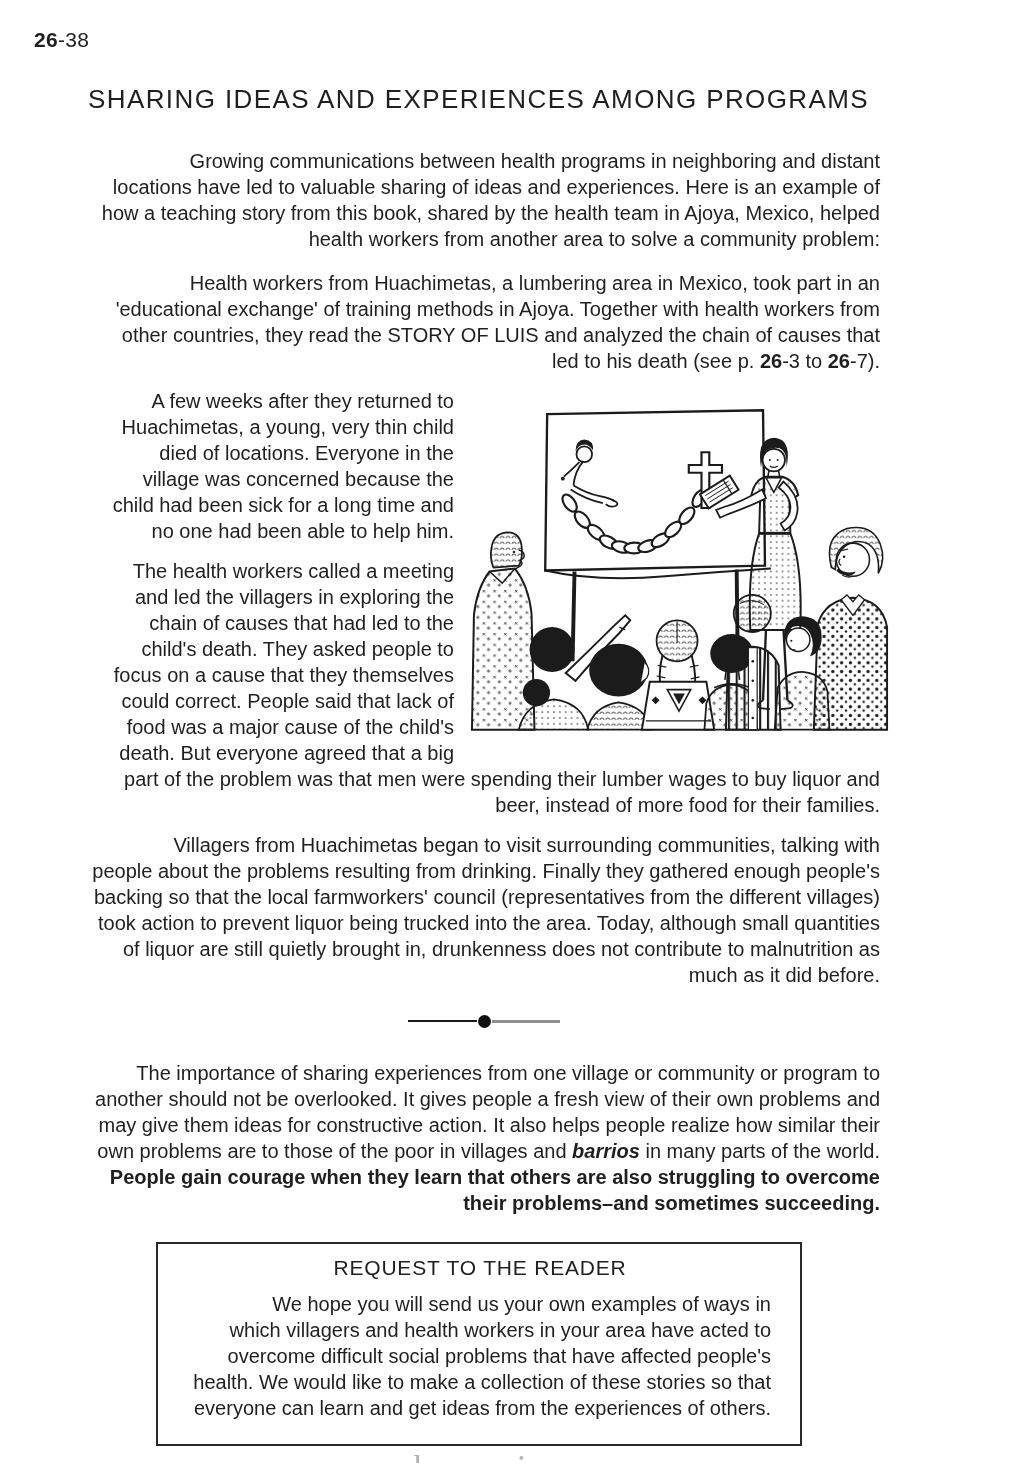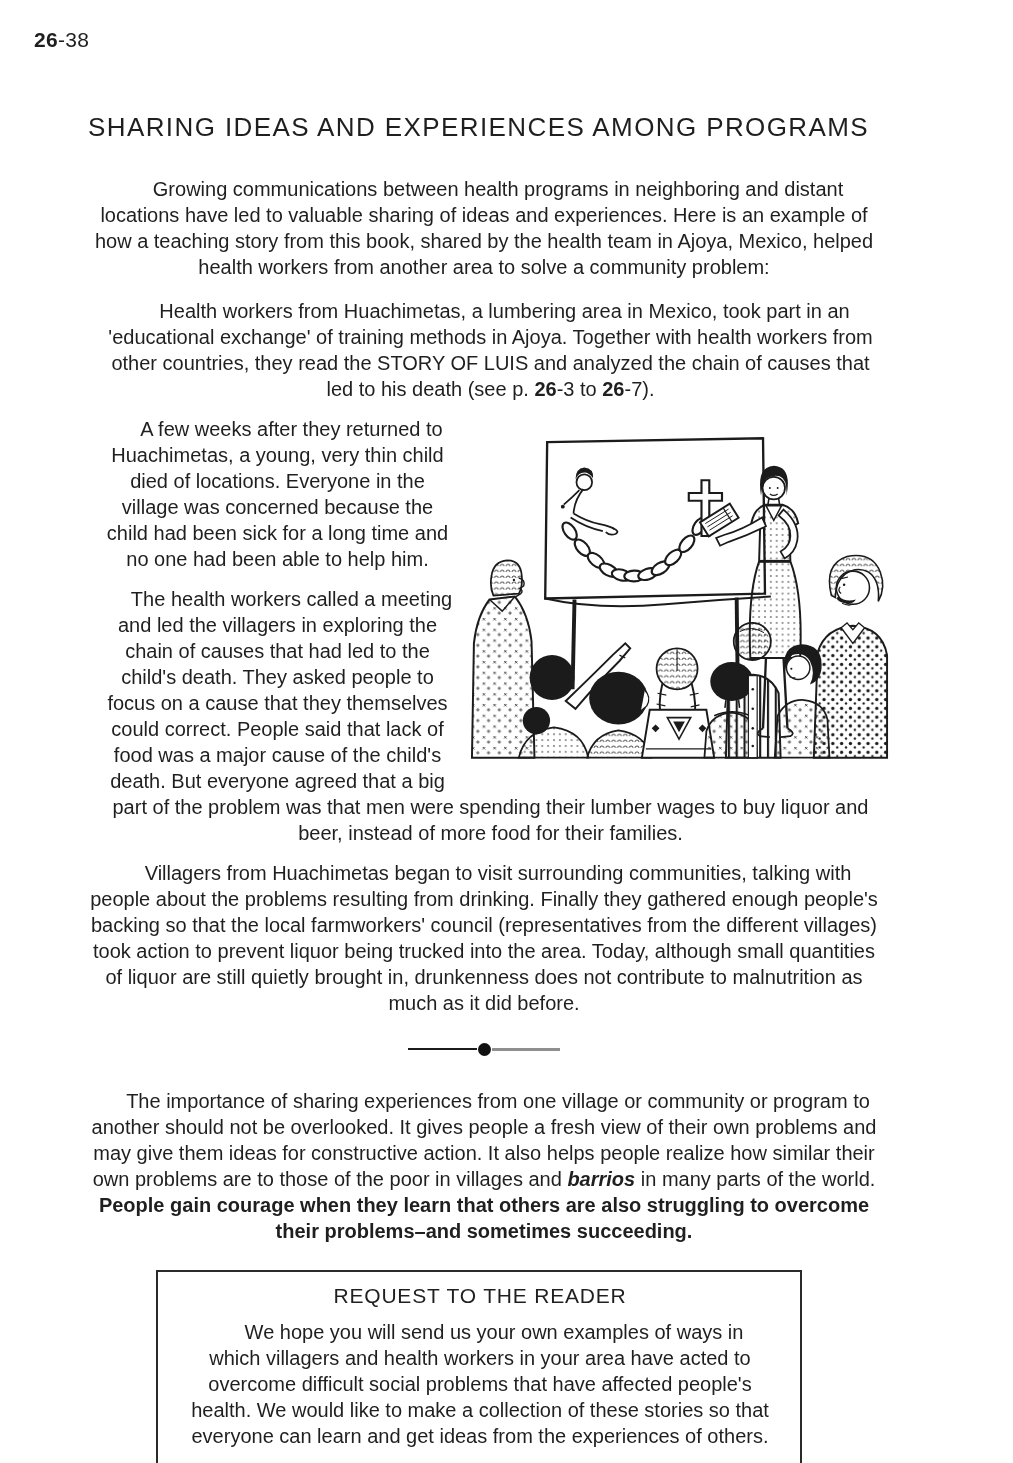--- a/index.html
+++ b/index.html
@@ -11,29 +11,29 @@
     color:#1f1f1f;
     overflow:hidden;
   }
   .page-number {
     position:absolute; top:28px; left:34px;
     font-size:21px; letter-spacing:0.3px;
   }
   .page-number .chapter { font-weight:700; }
   .content { padding:0 116px 0 88px; }
   h1.title {
-    margin:0 0 33px 0; padding-top:112px;
+    margin:0 0 33px 0; padding-top:84px;
     font-size:26px; font-weight:400; letter-spacing:1.4px;
     white-space:nowrap;
   }
   p.body {
     margin:0 0 18px 0;
     font-size:20px; line-height:26px;
     text-indent:28px;
-    text-align:center;
+    text-align:right;
   }
   .indent-block { margin-left:13px; }
   .indent-block p.body { margin-bottom:14px; }
   .illustration-float {
     float:right;
     width:420px; height:330px;
     margin:16px -10px 8px 16px;
   }
   .illustration-float svg { display:block; width:100%; height:100%; }
   .after-float { clear:none; }

